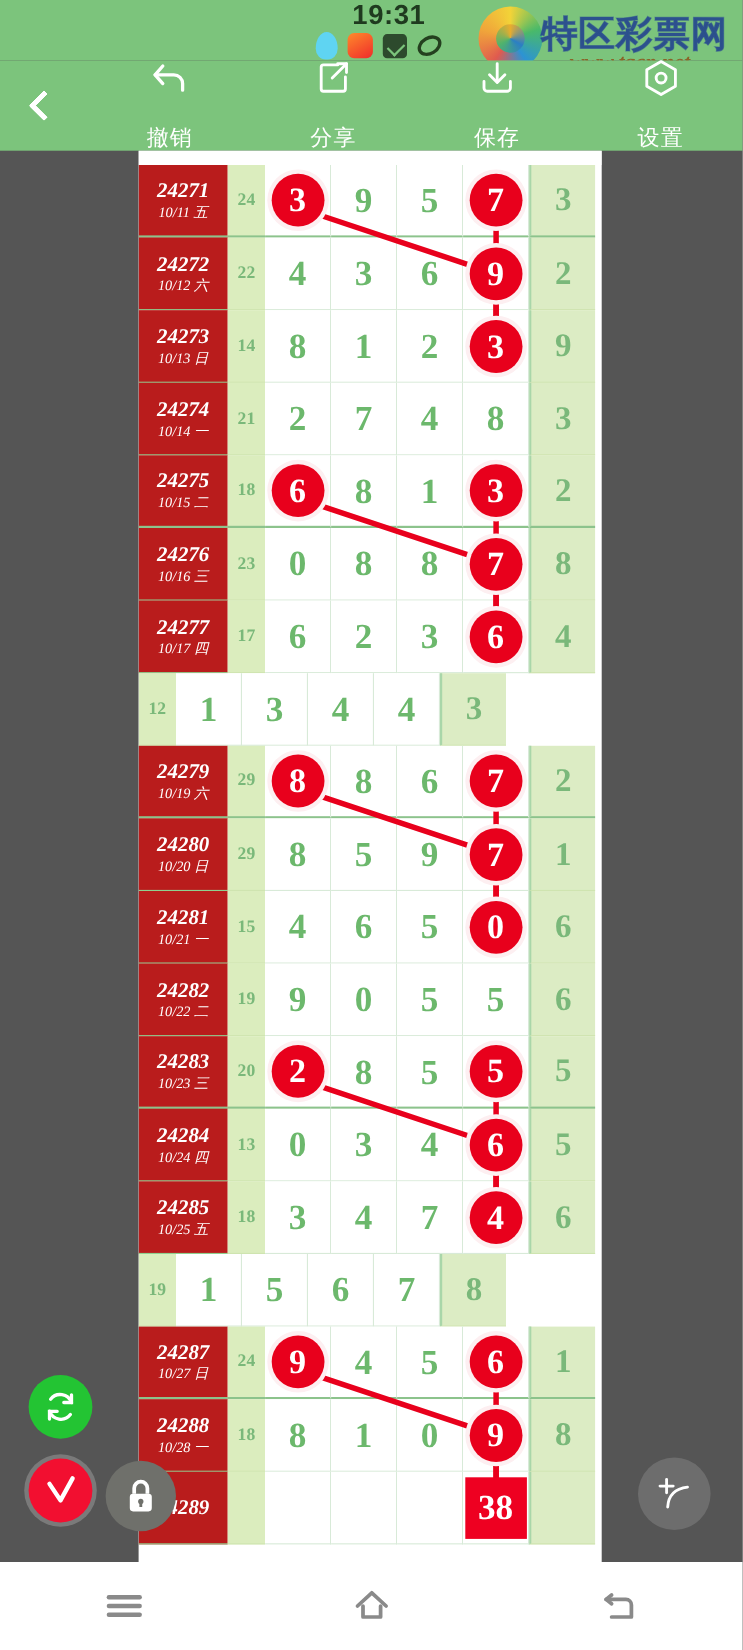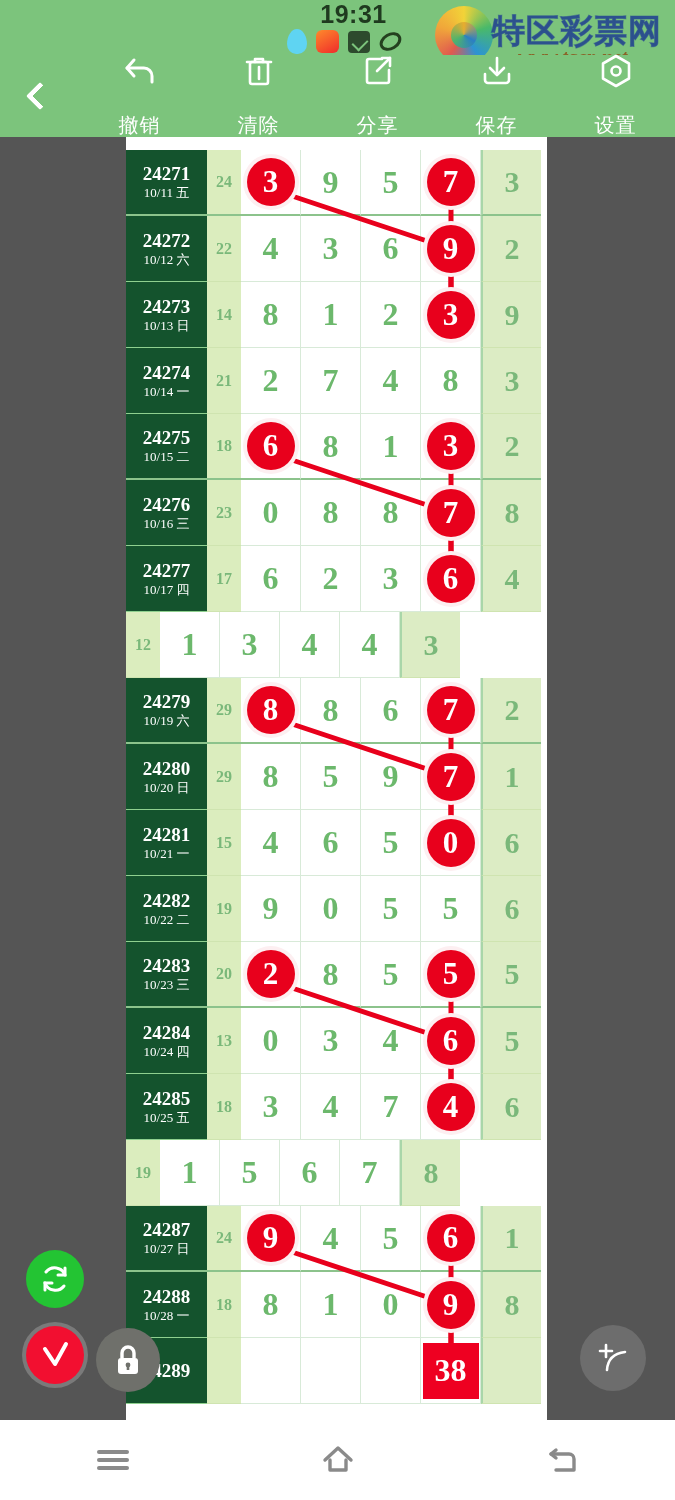--- a/index.html
+++ b/index.html
@@ -55,23 +55,23 @@
          transform:rotate(45deg); border-radius:2px; }
   .tb-item{ flex:1; display:flex; flex-direction:column; align-items:center; gap:23px; }
   .tb-ico{ height:36px; display:flex; align-items:center; justify-content:center; }
   .tb-lab{ color:#fff; font-size:20px; letter-spacing:1px; }
 
   
   .tablewrap{ position:absolute; left:126px; top:137px; width:421px; height:1283px;
               overflow:hidden; background:#fff; }
   .toprow{ height:13px; background:#fff; display:flex; }
   .row{ display:flex; height:66px; position:relative; }
-  .row .c-per{ width:81px; background:#14532d; color:#fff; display:flex; flex-direction:column;
+  .row .c-per{ width:81px; background:#b91c1c; color:#fff; display:flex; flex-direction:column;
                align-items:center; justify-content:center;
-               border-bottom:1px solid #8fd08f; font-family:"Liberation Serif",serif; }
+               border-bottom:1px solid #8fd08f; font-family:"Liberation Serif",serif;font-style:italic; }
   .c-per .p-no{ font-size:19px; font-weight:700; line-height:22px; }
   .c-per .p-dt{ font-size:13px; line-height:16px; }
   .row .c-sum{ width:34px; background:#dbedbe; color:#7ab87a; display:flex;
                align-items:center; justify-content:center; font-size:16px; font-weight:700;
                border-bottom:1px solid #cfe4b0; font-family:"Liberation Serif",serif; }
   .row .c-n{ width:60px; background:#fff; display:flex; align-items:center;
              justify-content:center; position:relative;
              border-right:1px solid #d8ead8; border-bottom:1px solid #d8ead8;
              color:#6cb86c; font-size:32px; font-weight:700;
              font-family:"Liberation Serif",serif; }
@@ -163,31 +163,20 @@
   <div class="tb-item">
     <span class="tb-ico">
       <svg width="36" height="32" viewBox="0 0 36 32" fill="none" stroke="#fff" stroke-width="3" stroke-linecap="round" stroke-linejoin="round">
         <path d="M12 5 L5 13 L12 21"></path>
           <path d="M5 13 H22 a8 8 0 0 1 8 8 v6"></path>
       </svg>
     </span>
     <span class="tb-lab">撤销</span>
   </div>
 
-  <div class="tb-item">
-    <span class="tb-ico">
-      <svg width="32" height="34" viewBox="0 0 32 34" fill="none" stroke="#fff" stroke-width="2.6" stroke-linecap="round" stroke-linejoin="round">
-        <path d="M4 8 H28"></path>
-          <path d="M12 8 V5 H20 V8"></path>
-        <rect x="7" y="8" width="18" height="22" rx="2"></rect>
-          <path d="M16 13 V25"></path>
-      </svg>
-    </span>
-    <span class="tb-lab">清除</span>
-  </div>
 
   <div class="tb-item">
     <span class="tb-ico">
       <svg width="32" height="34" viewBox="0 0 32 34" fill="none" stroke="#fff" stroke-width="2.6" stroke-linecap="round" stroke-linejoin="round">
         <path d="M20 5 H7 a2 2 0 0 0-2 2 V27 a2 2 0 0 0 2 2 H25 a2 2 0 0 0 2-2 V16"></path>
         <path d="M15 17 L28 4"></path>
           <path d="M20 4 H28 V12"></path>
       </svg>
     </span>
     <span class="tb-lab">分享</span>

